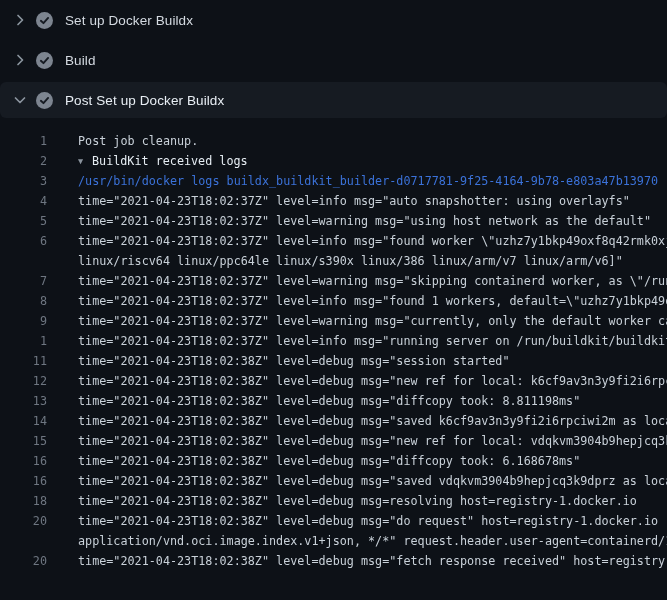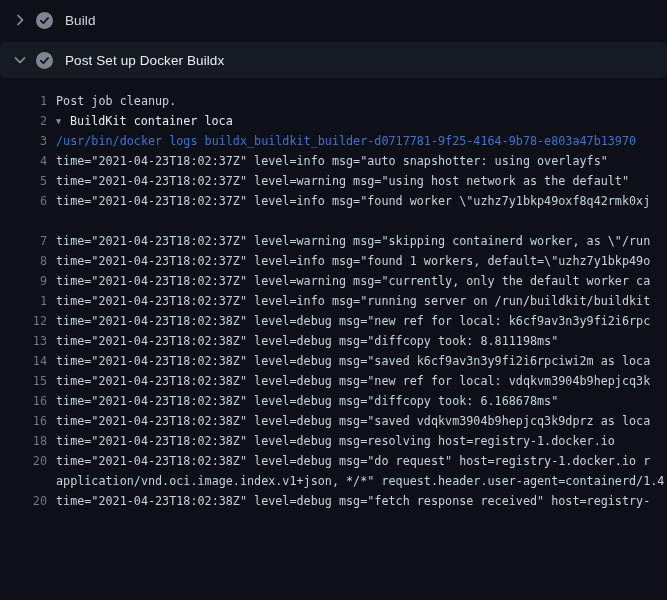--- a/index.html
+++ b/index.html
@@ -63,51 +63,65 @@
     overflow: hidden;
   }
   .ln {
     width: 47px;
     flex: none;
     text-align: right;
     color: #6e7681;
     cursor: pointer;
     user-select: none;
   }
-  .lt { margin-left: 9px; flex: none; }
+  .lt { margin-left: 31px; flex: none; }
   .lt.indent { }
   .lt.cmd { color: #3b72d9; }
   .lt.group { color: #e6edf3; }
   .caret {
     display: inline-block;
     color: #8b949e;
     font-size: 8.5px;
     width: 14px;
     vertical-align: 1px;
     cursor: pointer;
   }
 </style>
 </head>
 <body>
 
 <div class="app">
   <div class="steps" id="steps-list">
-
   <div class="step-row">
     <span class="chev">
       <svg width="16" height="16" viewBox="0 0 16 16">
         <path class="chev-path" d="M6 3.5 L10.5 8 L6 12.5" fill="none" stroke="#8b949e" stroke-width="1.7" stroke-linecap="round" stroke-linejoin="round"></path>
       </svg>
     </span>
     <span class="check">
       <svg width="17" height="17" viewBox="0 0 16 16">
         <circle cx="8" cy="8" r="8" fill="#7d8590"></circle>
         <path d="M4.6 8.3 L7 10.5 L11.4 5.6" fill="none" stroke="#161b22" stroke-width="1.8" stroke-linecap="round" stroke-linejoin="round"></path>
       </svg>
     </span>
+    <span class="step-title">Set up Docker Buildx</span>
+  </div>
+
+  <div class="step-row">
+    <span class="chev">
+      <svg width="16" height="16" viewBox="0 0 16 16">
+        <path class="chev-path" d="M6 3.5 L10.5 8 L6 12.5" fill="none" stroke="#8b949e" stroke-width="1.7" stroke-linecap="round" stroke-linejoin="round"></path>
+      </svg>
+    </span>
+    <span class="check">
+      <svg width="17" height="17" viewBox="0 0 16 16">
+        <circle cx="8" cy="8" r="8" fill="#7d8590"></circle>
+        <path d="M4.6 8.3 L7 10.5 L11.4 5.6" fill="none" stroke="#161b22" stroke-width="1.8" stroke-linecap="round" stroke-linejoin="round"></path>
+      </svg>
+    </span>
     <span class="step-title">Build</span>
   </div>
 
 
   <div class="step-row expanded">
     <span class="chev">
       <svg width="16" height="16" viewBox="0 0 16 16">
         <path class="chev-path" d="M3.5 6 L8 10.5 L12.5 6" fill="none" stroke="#8b949e" stroke-width="1.7" stroke-linecap="round" stroke-linejoin="round"></path>
       </svg>
     </span>
@@ -121,21 +135,21 @@
   </div>
 </div>
   <div class="log" id="log-list">
   <div class="log-line">
     <span class="ln">1</span>
     <span class="lt">Post job cleanup.</span>
   </div>
 
   <div class="log-line">
     <span class="ln">2</span>
-    <span class="lt group"><span class="caret">▼</span><span>BuildKit container loca</span></span>
+    <span class="lt group"><span class="caret">▼</span><span>BuildKit received logs</span></span>
   </div>
 
   <div class="log-line">
     <span class="ln">3</span>
     <span class="lt indent cmd">/usr/bin/docker logs buildx_buildkit_builder-d0717781-9f25-4164-9b78-e803a47b13970</span>
   </div>
 
   <div class="log-line">
     <span class="ln">4</span>
     <span class="lt indent">time="2021-04-23T18:02:37Z" level=info msg="auto snapshotter: using overlayfs"</span>
@@ -146,20 +160,21 @@
     <span class="lt indent">time="2021-04-23T18:02:37Z" level=warning msg="using host network as the default"</span>
   </div>
 
   <div class="log-line">
     <span class="ln">6</span>
     <span class="lt indent">time="2021-04-23T18:02:37Z" level=info msg="found worker \"uzhz7y1bkp49oxf8q42rmk0xj</span>
   </div>
 
   <div class="log-line">
     <span class="ln"></span>
+    <span class="lt">linux/riscv64 linux/ppc64le linux/s390x linux/386 linux/arm/v7 linux/arm/v6]"</span>
   </div>
 
   <div class="log-line">
     <span class="ln">7</span>
     <span class="lt indent">time="2021-04-23T18:02:37Z" level=warning msg="skipping containerd worker, as \"/run</span>
   </div>
 
   <div class="log-line">
     <span class="ln">8</span>
     <span class="lt indent">time="2021-04-23T18:02:37Z" level=info msg="found 1 workers, default=\"uzhz7y1bkp49o</span>
@@ -168,20 +183,24 @@
   <div class="log-line">
     <span class="ln">9</span>
     <span class="lt indent">time="2021-04-23T18:02:37Z" level=warning msg="currently, only the default worker ca</span>
   </div>
 
   <div class="log-line">
     <span class="ln">1</span>
     <span class="lt indent">time="2021-04-23T18:02:37Z" level=info msg="running server on /run/buildkit/buildkit</span>
   </div>
 
+  <div class="log-line">
+    <span class="ln">11</span>
+    <span class="lt indent">time="2021-04-23T18:02:38Z" level=debug msg="session started"</span>
+  </div>
 
   <div class="log-line">
     <span class="ln">12</span>
     <span class="lt indent">time="2021-04-23T18:02:38Z" level=debug msg="new ref for local: k6cf9av3n3y9fi2i6rpc</span>
   </div>
 
   <div class="log-line">
     <span class="ln">13</span>
     <span class="lt indent">time="2021-04-23T18:02:38Z" level=debug msg="diffcopy took: 8.811198ms"</span>
   </div>

